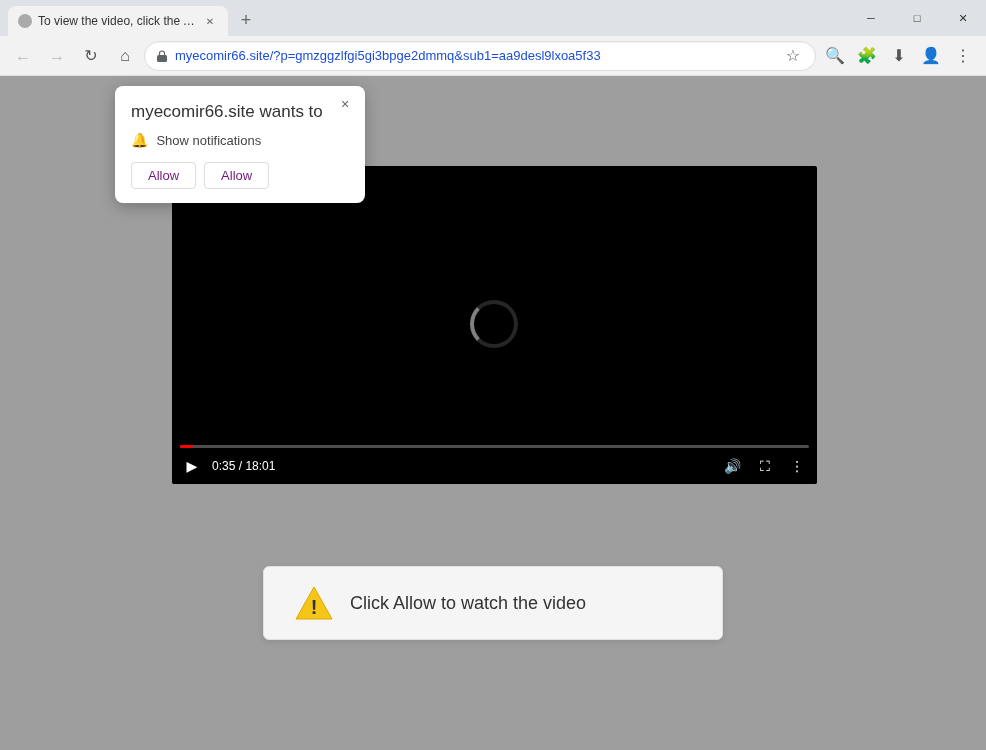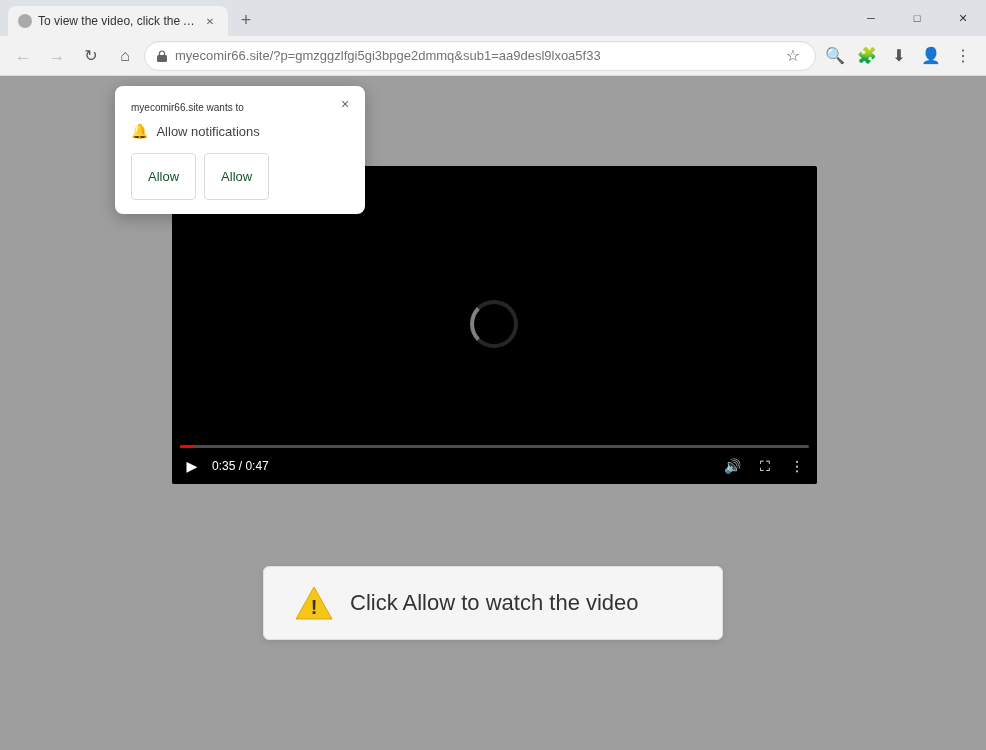--- a/index.html
+++ b/index.html
@@ -129,21 +129,21 @@
       box-shadow: inset 0 1px 2px rgba(0,0,0,0.05);
     }
     .lock-icon-svg {
       width: 14px;
       height: 14px;
       flex-shrink: 0;
     }
     .address-text {
       flex: 1;
       font-size: 13px;
-      color: #737373;
+      color: #1d4ed8;
       white-space: nowrap;
       overflow: hidden;
       text-overflow: ellipsis;
     }
     .bookmark-btn {
       width: 24px;
       height: 24px;
       display: flex;
       align-items: center;
       justify-content: center;
@@ -198,21 +198,21 @@
       height: 20px;
       display: flex;
       align-items: center;
       justify-content: center;
       cursor: pointer;
       color: #666;
       font-size: 14px;
       border-radius: 50%;
     }
     .popup-site {
-      font-size: 10px;
+      font-size: 17px;
       font-weight: 500;
       color: #333;
       margin-bottom: 10px;
     }
     .popup-permission {
       display: flex;
       align-items: center;
       gap: 8px;
       font-size: 13px;
       color: #444;
@@ -220,27 +220,27 @@
     }
     .bell-icon {
       color: #555;
       font-size: 14px;
     }
     .popup-buttons {
       display: flex;
       gap: 8px;
     }
     .popup-btn {
-      padding: 15px 16px;
+      padding: 5px 16px;
       border-radius: 4px;
       font-size: 13px;
       cursor: pointer;
       border: 1px solid #dadce0;
       background: #fff;
-      color: #14532d;
+      color: #701a75;
       font-weight: 500;
     }
     .popup-btn.allow { }
     .popup-btn.block { }
 
     
     .video-container {
       position: absolute;
       top: 90px;
       left: 172px;
@@ -340,21 +340,21 @@
       gap: 16px;
       width: 460px;
       box-shadow: 0 2px 6px rgba(0,0,0,0.1);
     }
     .warning-icon {
       width: 40px;
       height: 40px;
       flex-shrink: 0;
     }
     .warning-text {
-      font-size: 22px;
+      font-size: 18px;
       color: #333;
       font-weight: 400;
     }
   </style>
 </head>
 <body>
 
 <div class="chrome-window">
 
   <div class="title-bar">
@@ -397,40 +397,40 @@
     </div>
   </div>
 
   <div class="page-content">
 
     <div class="notification-popup">
       <div class="popup-close">×</div>
       <div class="popup-site">myecomir66.site wants to</div>
       <div class="popup-permission">
         <span class="bell-icon">🔔</span>
-        <span>Allow notifications</span>
+        <span>Show notifications</span>
       </div>
       <div class="popup-buttons">
         <button class="popup-btn allow">Allow</button>
         <button class="popup-btn block">Allow</button>
       </div>
     </div>
 
     <div class="video-container">
       <div class="video-loading">
         <div class="spinner"></div>
       </div>
       <div class="video-controls">
         <div class="progress-bar-wrap">
           <div class="progress-bar-fill"></div>
         </div>
         <div class="controls-row">
           <div class="vc-btn">▶</div>
           <span class="vc-time">
-            <span>0:35</span> / <span>0:47</span>
+            <span>0:35</span> / <span>18:01</span>
           </span>
           <div class="vc-spacer"></div>
           <div class="vc-btn-right">🔊</div>
           <div class="vc-btn-right">⛶</div>
           <div class="vc-btn-right">⋮</div>
         </div>
       </div>
     </div>
 
     <div class="warning-box">

